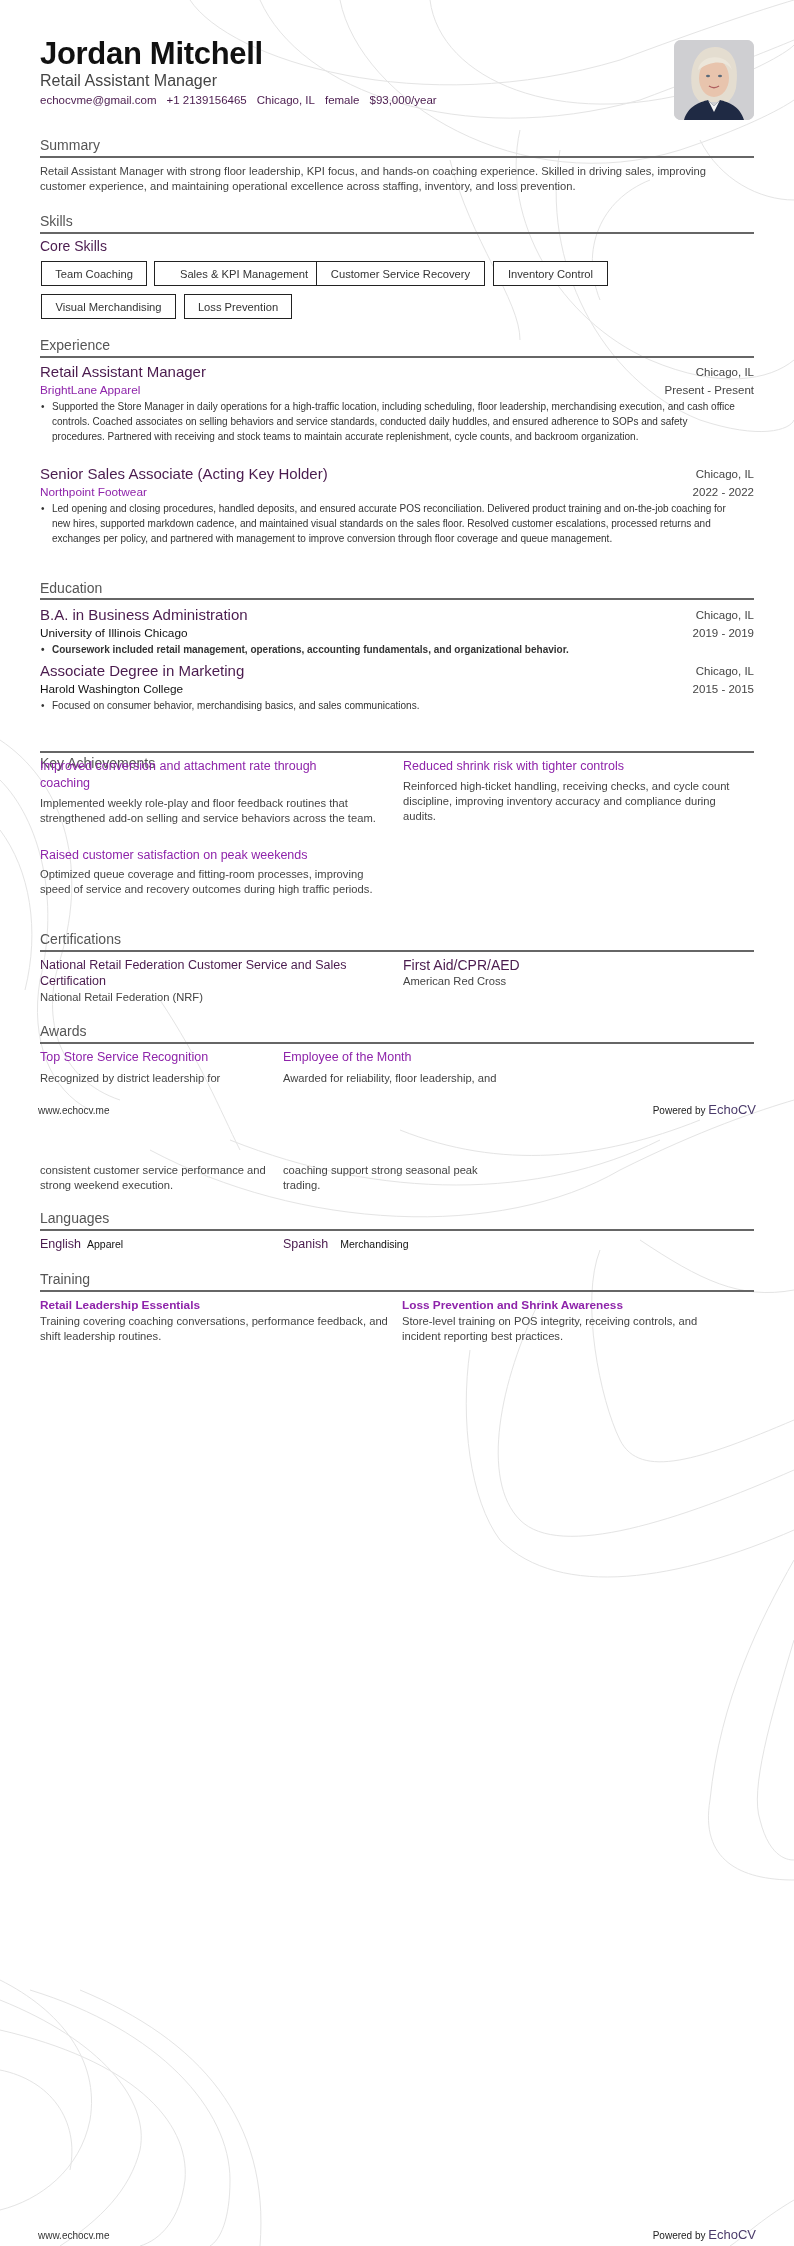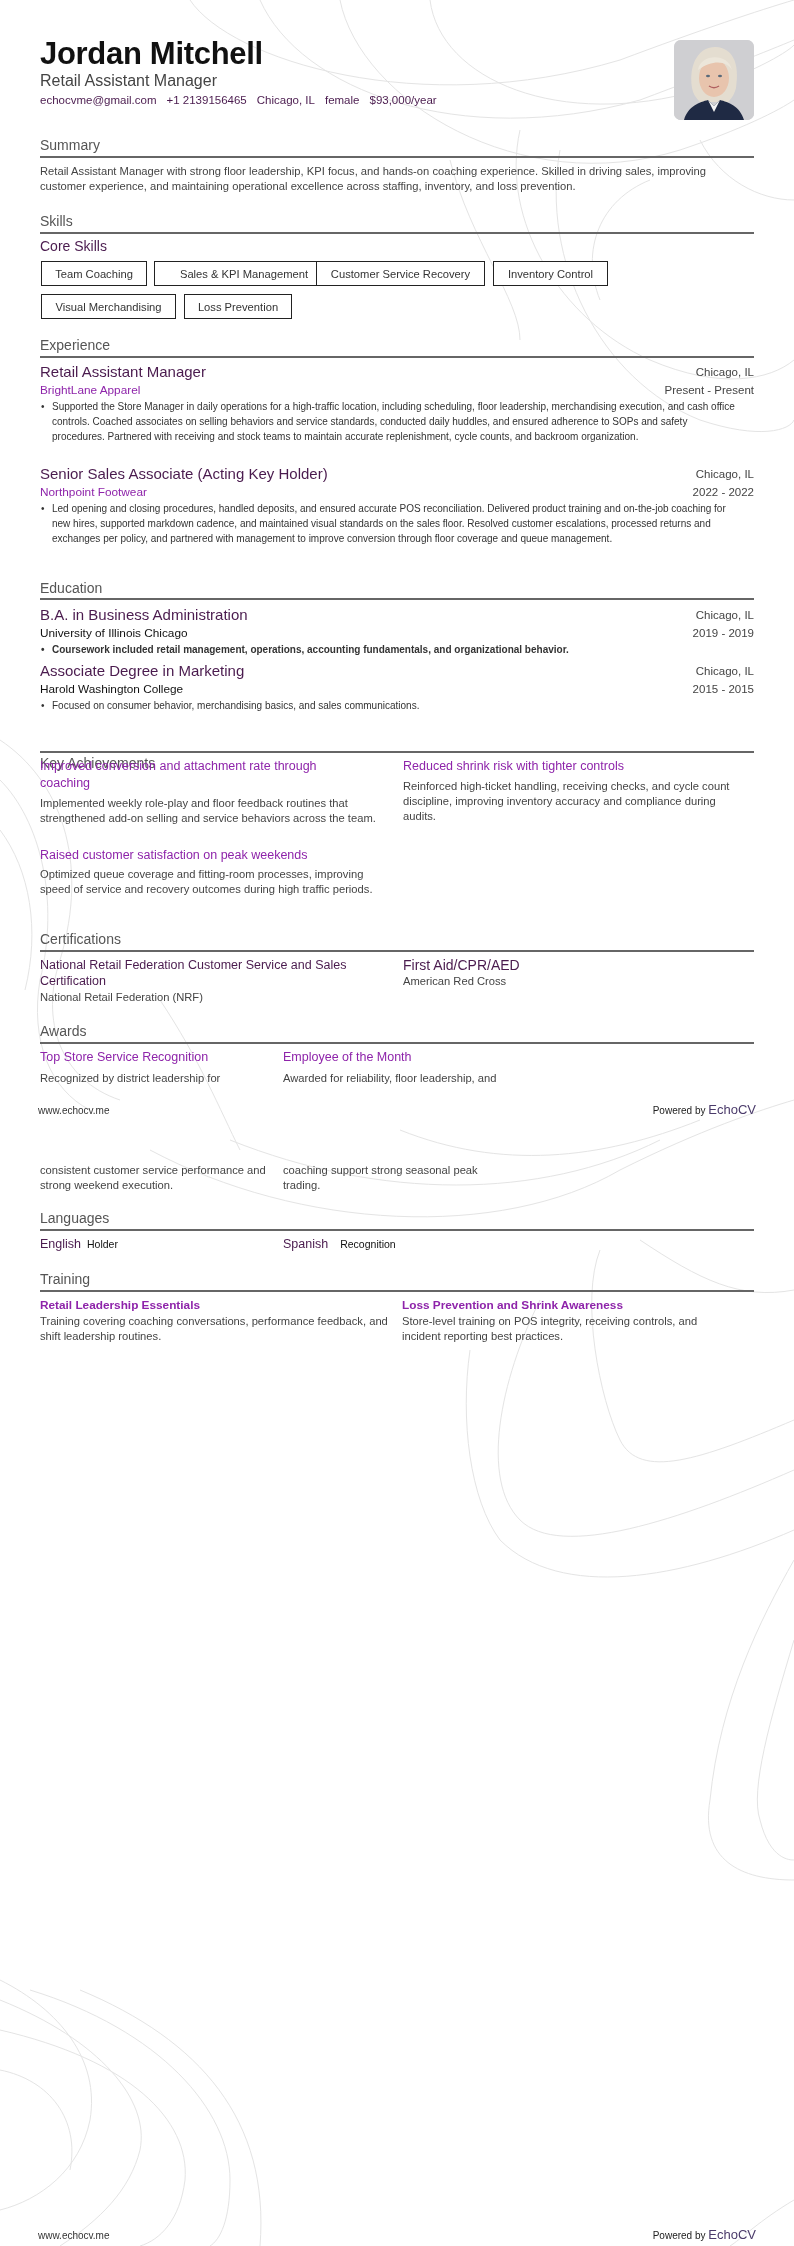--- a/index.html
+++ b/index.html
@@ -159,25 +159,25 @@
   <span class="brand">EchoCV</span>
 </div>
 
 <div class="text" style="left:40px; top:1163px; width:230px;">consistent customer service performance and strong weekend execution.</div>
 <div class="text" style="left:283px; top:1163px; width:230px;">coaching support strong seasonal peak trading.</div>
 
 <div class="sec-title" style="top:1210px;">Languages</div>
 <div class="rule" style="top:1229px;"></div>
 <div style="position:absolute; left:40px; top:1237px; z-index:1; display:flex; align-items:baseline; gap:6px;">
   <span style="font-size:12.5px; color:#4a1b4e;">English</span>
-  <span style="font-size:10.5px; color:#111;">Holder</span>
+  <span style="font-size:10.5px; color:#111;">Apparel</span>
 </div>
 <div style="position:absolute; left:283px; top:1237px; z-index:1; display:flex; align-items:baseline; gap:12px;">
   <span style="font-size:12.5px; color:#4a1b4e;">Spanish</span>
-  <span style="font-size:10.5px; color:#111;">Recognition</span>
+  <span style="font-size:10.5px; color:#111;">Merchandising</span>
 </div>
 
 <div class="sec-title" style="top:1271px;">Training</div>
 <div class="rule" style="top:1290px;"></div>
 <div class="h-purple" style="left:40px; top:1298px; font-size:11.8px; font-weight:bold;">Retail Leadership Essentials</div>
 <div class="text" style="left:40px; top:1314px; width:350px;">Training covering coaching conversations, performance feedback, and shift leadership routines.</div>
 <div class="h-purple" style="left:402px; top:1298px; font-size:11.8px; font-weight:bold;">Loss Prevention and Shrink Awareness</div>
 <div class="text" style="left:402px; top:1314px; width:320px;">Store-level training on POS integrity, receiving controls, and incident reporting best practices.</div>
 
 <div class="footer-l" style="top:2230px;">www.echocv.me</div>

